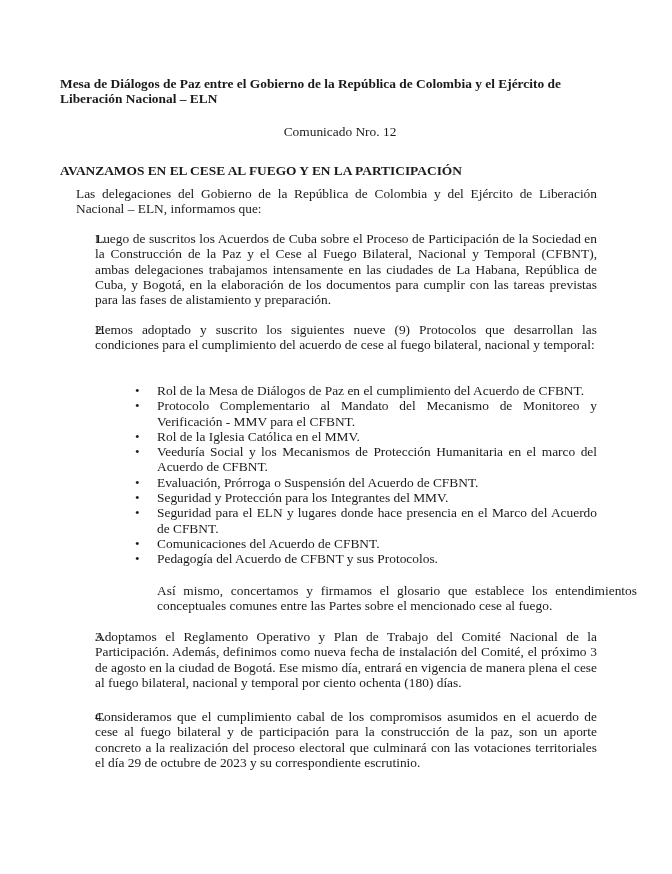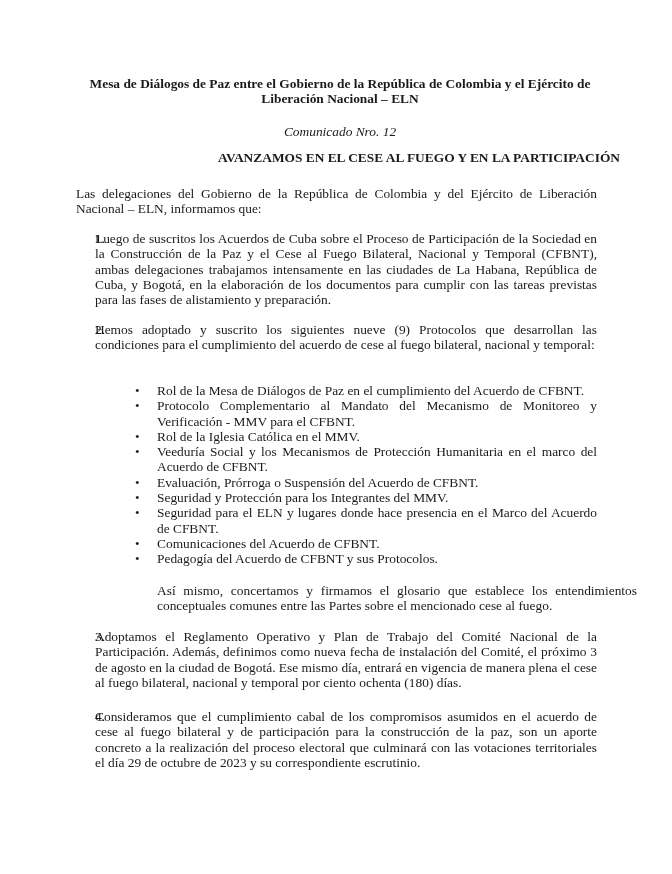--- a/index.html
+++ b/index.html
@@ -4,30 +4,29 @@
 <style>
   html, body { margin: 0; padding: 0; background: #ffffff; }
   body { width: 672px; height: 874px; overflow: hidden; position: relative; }
   .page {
     position: absolute; left: 0; top: 0; width: 672px; height: 874px;
     font-family: "Liberation Serif", "DejaVu Serif", serif;
     color: #1a1a1a; font-size: 13.4px; line-height: 15.3px;
   }
   .title {
     position: absolute; left: 60px; width: 560px; top: 76px;
-    text-align: center; font-weight: bold;
+    text-align: left; font-weight: bold;
   }
   .subtitle {
     position: absolute; left: 60px; width: 560px; top: 124px;
     text-align: center;
-    font-style: italic;
   }
   .heading {
-    position: absolute; left: 60px; width: 560px; top: 150px;
-    text-align: right; font-weight: bold;
+    position: absolute; left: 60px; width: 560px; top: 163px;
+    text-align: left; font-weight: bold;
   }
   .intro {
     position: absolute; left: 76px; width: 521px; top: 186px;
     text-align: justify;
   }
   .item {
     position: absolute; left: 95px; width: 502px;
   }
   .item .num {
     position: absolute; left: 0; top: 0;

